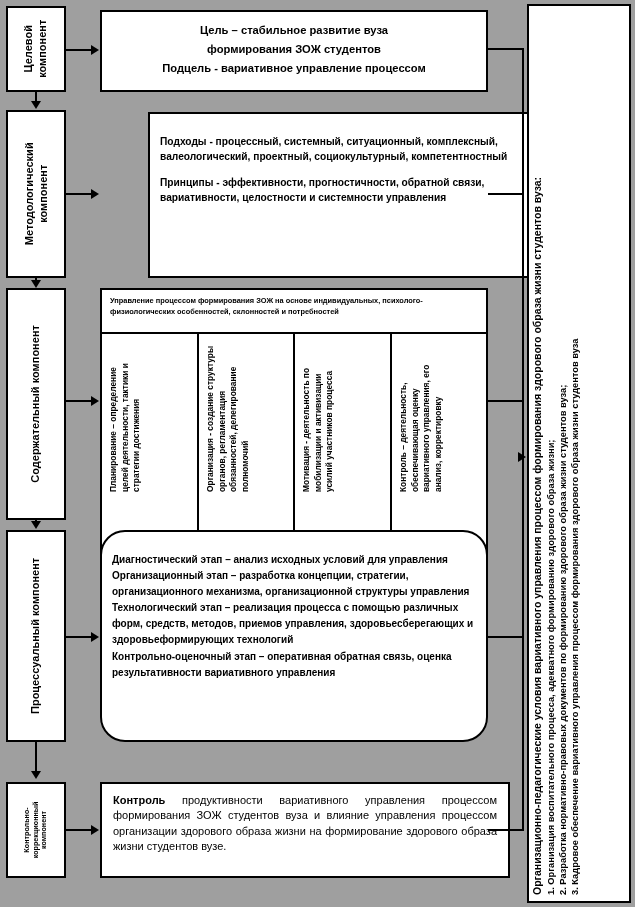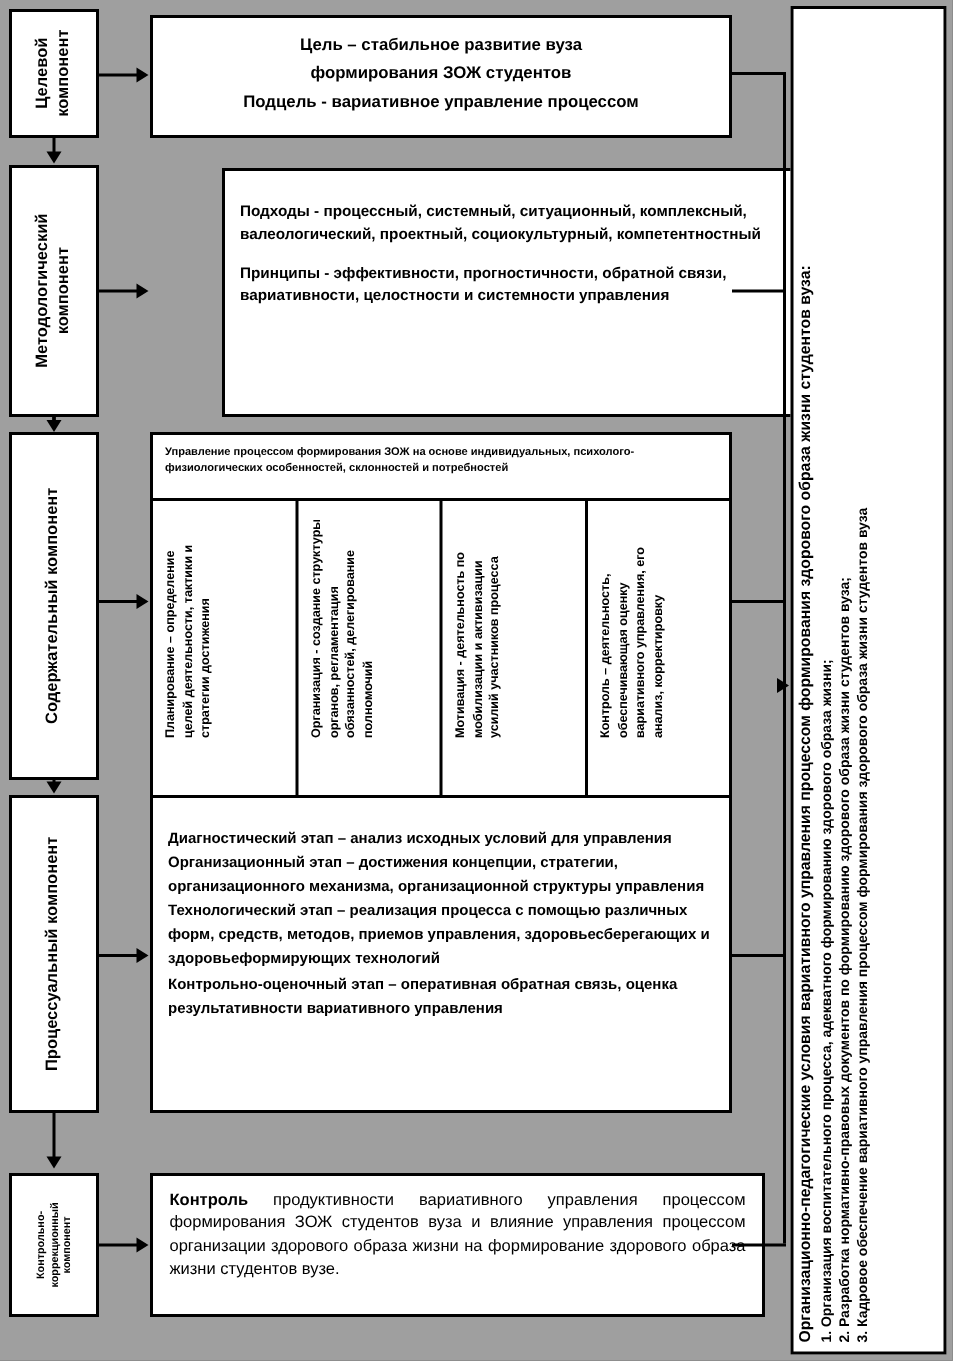--- a/index.html
+++ b/index.html
@@ -269,27 +269,27 @@
       <div class="col">
         <div class="col-rot">
           <span>Контроль – </span><span>деятельность, обеспечивающая оценку вариативного управления, его анализ, корректировку</span>
         </div>
       </div>
     </div>
   </div>
   <div class="ln h-ln" style="left:66px; top:400px; width:26px;"></div>
   <div class="arrow-r" style="left:91px; top:396px;"></div>
 
-  <div class="box" id="process-box" style="left:100px; top:530px; width:388px; height:212px;">
+  <div class="box" id="process-box" style="left:100px; top:530px; width:388px; height:212px;border-radius:25px;">
     <div class="content">
       <div>
         <b>Диагностический</b><span class="reg">  этап – анализ исходных условий для управления</span>
       </div>
       <div>
-        <b>Организационный</b><span class="reg">  этап – достижения  концепции, стратегии, организационного механизма, организационной структуры  управления</span>
+        <b>Организационный</b><span class="reg">  этап – разработка  концепции, стратегии, организационного механизма, организационной структуры  управления</span>
       </div>
       <div>
         <b>Технологический</b><span class="reg">  этап – реализация процесса с помощью различных форм, средств, методов, приемов управления, здоровьесберегающих  и здоровьеформирующих технологий</span>
       </div>
       <div>
         <b>Контрольно-оценочный</b><span class="reg">  этап – оперативная обратная связь, оценка результативности  вариативного управления</span>
       </div>
     </div>
   </div>
   <div class="ln h-ln" style="left:66px; top:636px; width:26px;"></div>

